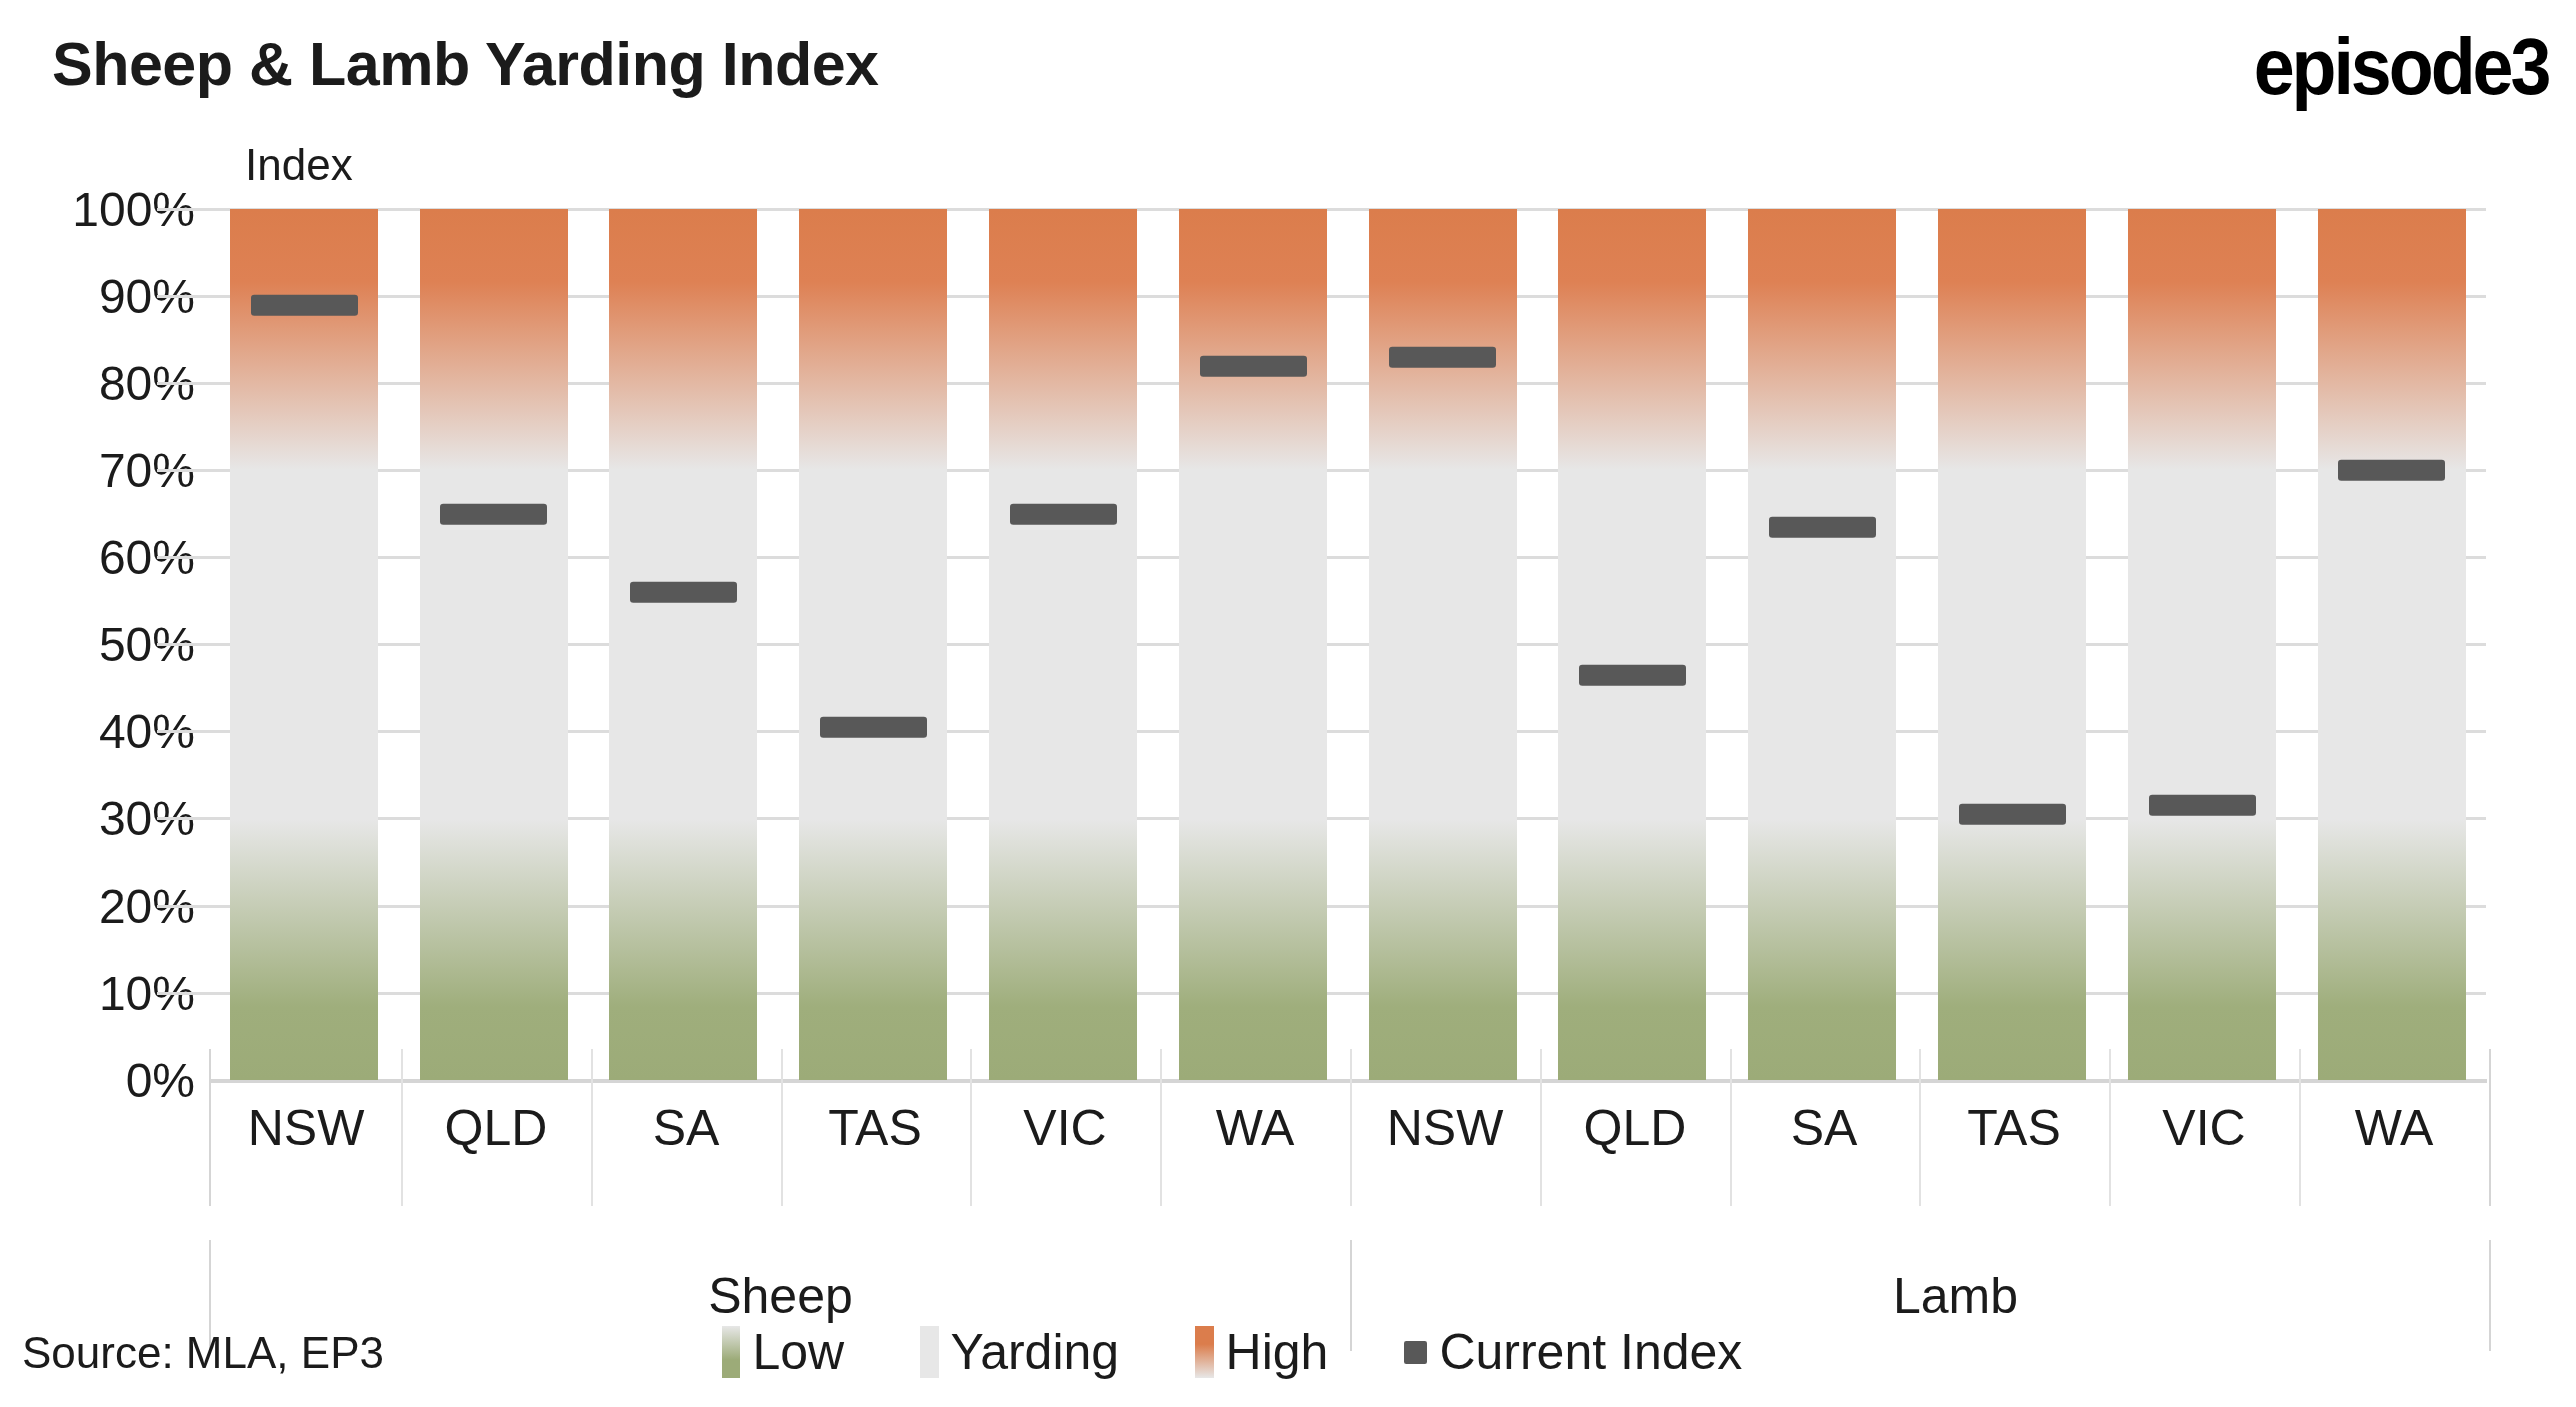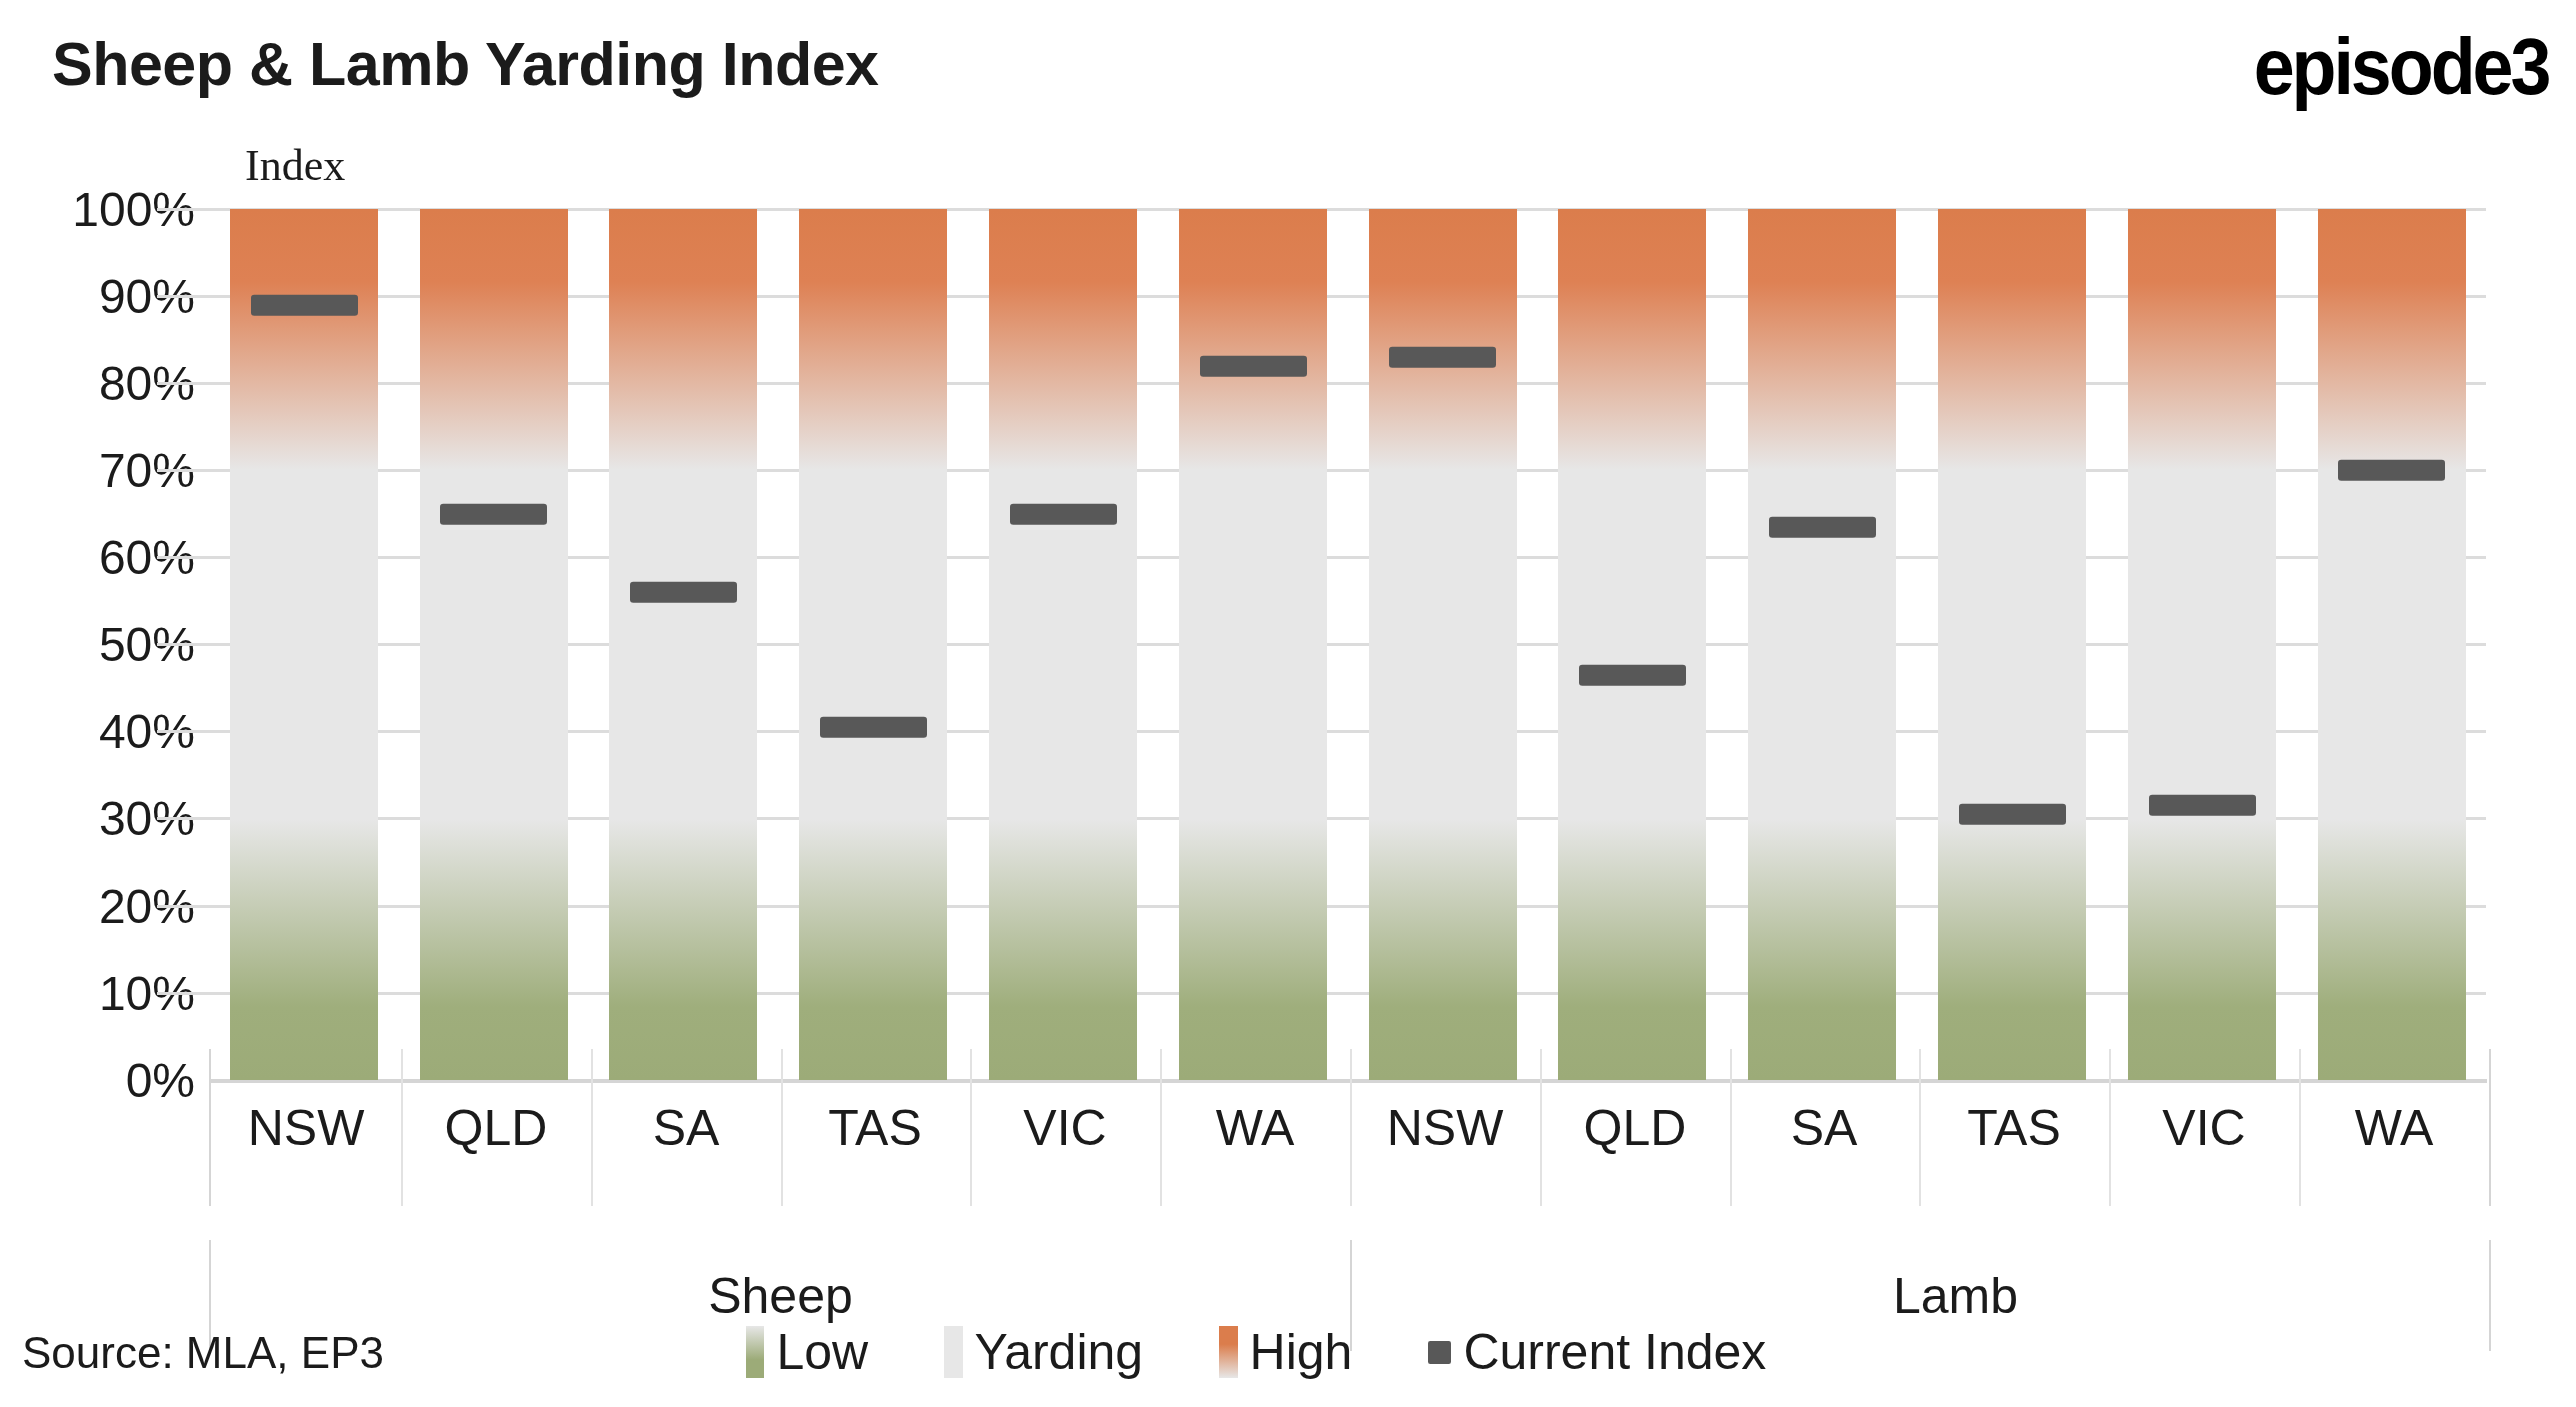--- a/index.html
+++ b/index.html
@@ -40,21 +40,21 @@
   
   .ytick{
     position:absolute;right:2381px;
     width:179px;text-align:right;
     font-size:48px;color:#1b1b1b;
     transform:translateY(-50%);
     white-space:nowrap;
   }
   #axis-unit-label{
     position:absolute;left:245px;top:140px;
-    font-size:44px;color:#1b1b1b;white-space:nowrap;font-family:Liberation Serif, serif;
+    font-size:44px;color:#1b1b1b;white-space:nowrap;
   }
   
   .bar{
     position:absolute;top:0;height:871px;
     background:
       linear-gradient(to bottom,
         #DB7D4C 0%,
         #DB7D4C 9%,
         rgba(219,125,76,0.00) 22%,
         rgba(219,125,76,0.00) 22%,
@@ -114,21 +114,21 @@
   }
   .grp-cell.last{border-right:none;}
   
   #source-note{
     position:absolute;left:22px;top:1328px;
     font-size:44px;color:#1b1b1b;white-space:nowrap;
   }
   #legend{
     position:absolute;left:722px;top:1323px;
     display:flex;align-items:center;gap:76px;
-    font-size:50px;color:#1b1b1b;white-space:nowrap;margin-left:24px;
+    font-size:50px;color:#1b1b1b;white-space:nowrap;
   }
   .legend-item{display:flex;align-items:center;gap:12px;}
   .sw{width:18.4px;height:52px;display:inline-block;}
   .sw-low{background:linear-gradient(to top,#9CAB78 0%,#9CAB78 35%,#E7E7E7 100%);}
   .sw-avg{background:#E7E7E7;}
   .sw-high{background:linear-gradient(to bottom,#DB7D4C 0%,#DB7D4C 35%,#E7E7E7 100%);}
   .sw-cur{width:23px;height:23px;background:#585858;border-radius:2.2px;}
 </style>
 </head>
 <body>

